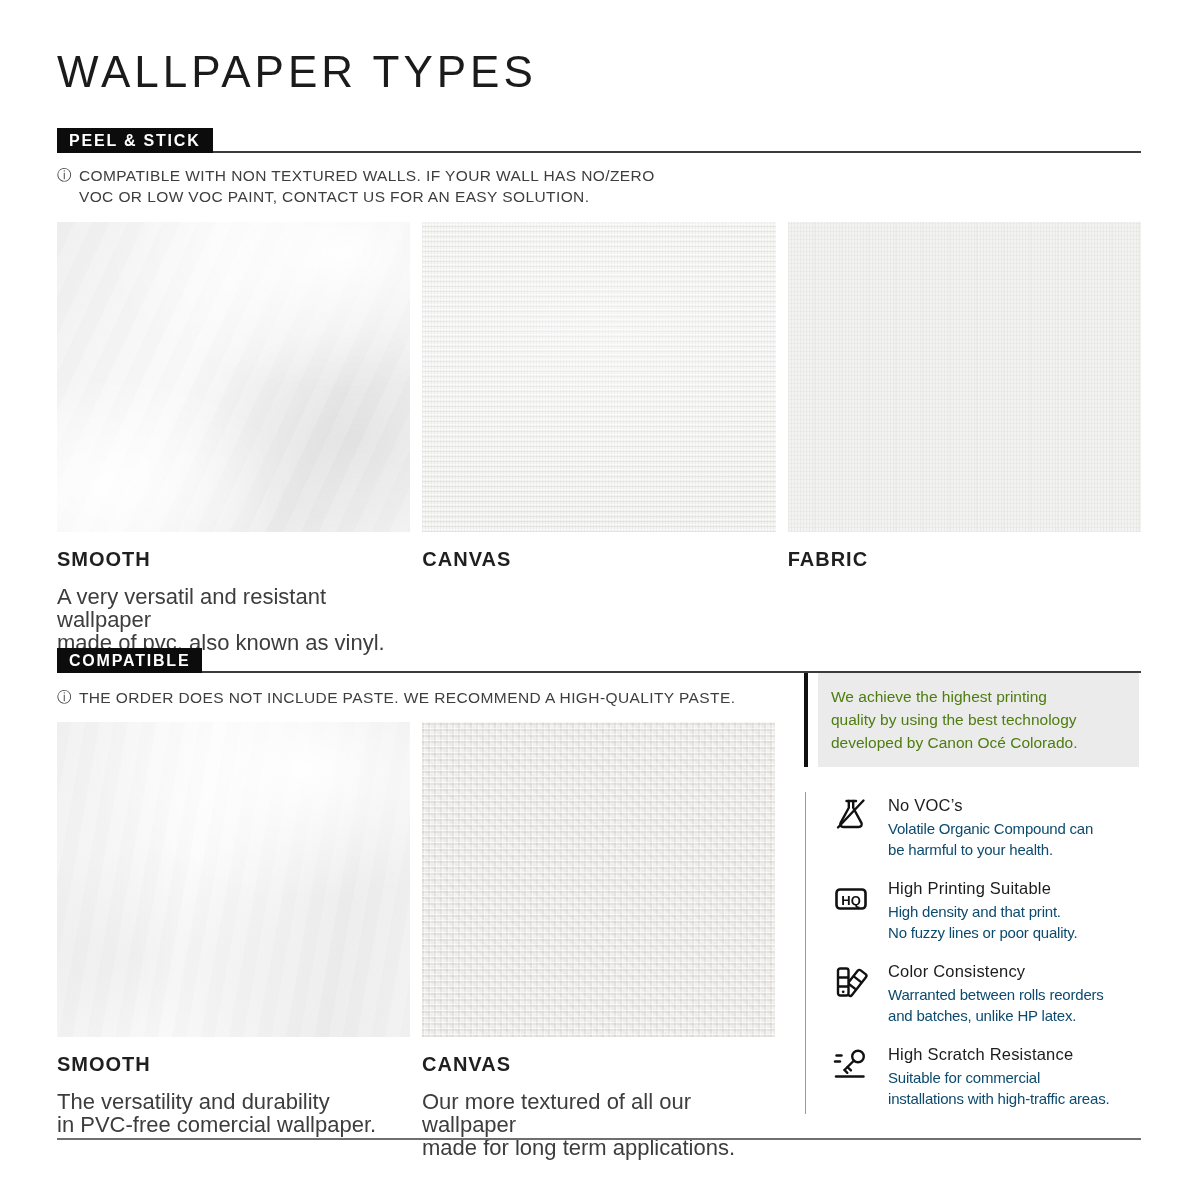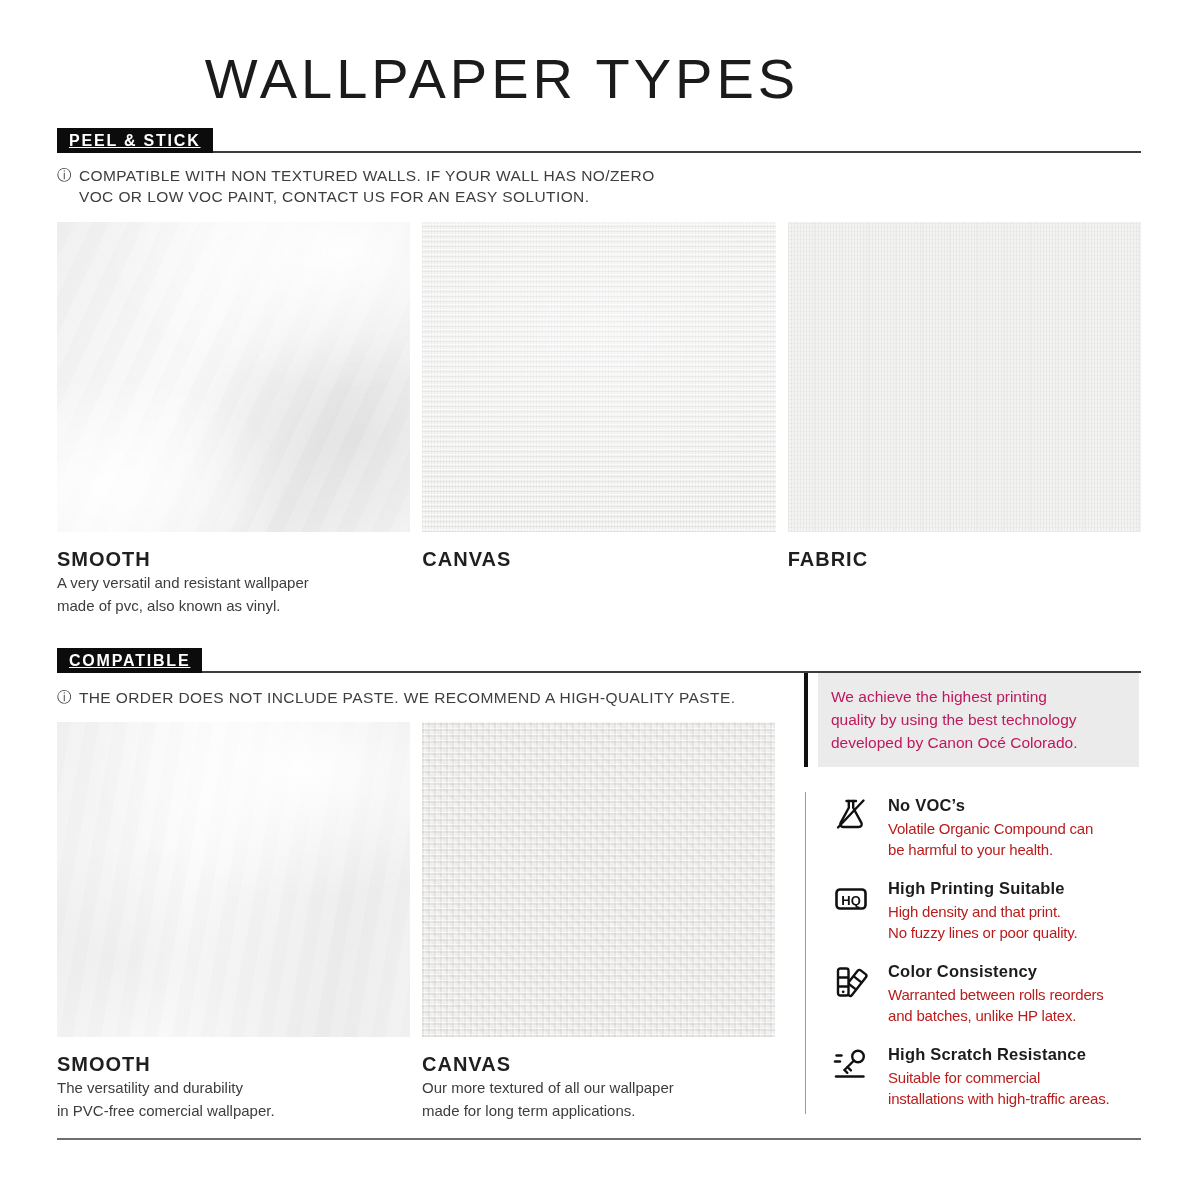--- a/index.html
+++ b/index.html
@@ -5,53 +5,53 @@
   html,body{margin:0;padding:0;background:#ffffff;}
   #canvas-root{
     position:relative;width:1200px;height:1200px;background:#ffffff;
     font-family:"Liberation Sans",sans-serif;color:#222;overflow:hidden;
   }
   svg{overflow:visible;display:block;}
   .pre{white-space:pre-line;}
 
   
   .page-title{
-    position:absolute;top:48px;left:57px;width:890px;text-align:center;
-    font-size:56px;font-weight:500;letter-spacing:4px;color:#1b1b1b;line-height:1.1;
+    position:absolute;top:48px;left:57px;width:890px;
+    font-size:44px;font-weight:500;letter-spacing:4px;color:#1b1b1b;line-height:1.1;
   }
 
   
   .section-rule{position:absolute;left:57px;width:1084px;border-top:2px solid #3c3c3c;}
   .rule-1{top:151px;}
   .rule-2{top:671px;}
   .section-badge{
     position:absolute;left:57px;background:#0c0c0c;color:#ffffff;
     font-size:16px;font-weight:700;letter-spacing:1.8px;
-    height:25px;line-height:26px;padding:0 12px;z-index:2;text-decoration:underline;
+    height:25px;line-height:26px;padding:0 12px;z-index:2;
   }
   .badge-1{top:128px;}
   .badge-2{top:648px;}
 
   
   .note{
     position:absolute;left:57px;display:flex;gap:7px;
     font-size:15.5px;letter-spacing:.4px;color:#3e3e3e;line-height:21px;
   }
   .note-1{top:165px;}
   .note-2{top:687px;}
   .info-glyph{font-family:"DejaVu Sans",sans-serif;font-size:14.5px;line-height:21px;color:#3e3e3e;}
 
   
   .row{position:absolute;display:grid;gap:12px;}
   .row-1{left:57px;top:222px;width:1084px;grid-template-columns:repeat(3,1fr);}
   .row-2{left:57px;top:722px;width:718px;grid-template-columns:repeat(2,1fr);}
   .swatch{height:310px;}
   .row-2 .swatch{height:315px;}
   .swatch-label{margin-top:16px;font-size:20px;font-weight:700;letter-spacing:1px;color:#1f1f1f;}
-  .swatch-desc{margin-top:0;font-size:15px;line-height:23px;color:#3d3d3d;}
+  .swatch-desc{margin-top:14px;font-size:22px;line-height:23px;color:#3d3d3d;}
 
   
   .tex-smooth-a{
     background:
       radial-gradient(120% 80% at 80% 10%, rgba(255,255,255,.95) 0%, rgba(255,255,255,0) 55%),
       radial-gradient(100% 70% at 15% 85%, rgba(255,255,255,.85) 0%, rgba(255,255,255,0) 50%),
       radial-gradient(80% 60% at 85% 70%, rgba(110,110,110,.07) 0%, rgba(0,0,0,0) 60%),
       repeating-linear-gradient(115deg, rgba(0,0,0,.012) 0 16px, rgba(255,255,255,.03) 16px 32px),
       linear-gradient(115deg,#f0f0f0 0%,#fafafa 38%,#ececec 75%,#f4f4f4 100%);
   }
@@ -81,31 +81,31 @@
     background-image:
       repeating-linear-gradient(0deg, rgba(0,0,0,.05) 0 2px, rgba(255,255,255,.55) 2px 3px, rgba(255,255,255,0) 3px 6px),
       repeating-linear-gradient(90deg, rgba(0,0,0,.045) 0 2px, rgba(255,255,255,.4) 2px 3px, rgba(255,255,255,0) 3px 6px),
       repeating-linear-gradient(45deg, rgba(0,0,0,.02) 0 4px, rgba(255,255,255,0) 4px 9px);
   }
 
   
   .quote-bar{position:absolute;left:804px;top:673px;width:4px;height:94px;background:#101010;}
   .quote-box{
     position:absolute;left:818px;top:673px;width:321px;height:94px;box-sizing:border-box;
-    background:#ebebeb;padding:12px 13px;font-size:15.5px;line-height:23px;color:#be185d;
+    background:#ebebeb;padding:12px 13px;font-size:15.5px;line-height:23px;color:#4d7c0f;
   }
   .features{
     position:absolute;left:805px;top:792px;width:350px;height:322px;box-sizing:border-box;
     border-left:1px solid #9b9b9b;padding:4px 0 0 25px;
     display:flex;flex-direction:column;gap:19px;
   }
   .feature{display:flex;gap:17px;}
   .feature-icon{flex:0 0 40px;width:40px;height:40px;}
-  .f-title{font-size:16.5px;font-weight:700;color:#1c1c1c;margin-bottom:3px;letter-spacing:.2px;}
-  .f-desc{font-size:15px;line-height:21px;color:#b91c1c;letter-spacing:-.2px;}
+  .f-title{font-size:16.5px;font-weight:400;color:#1c1c1c;margin-bottom:3px;letter-spacing:.2px;}
+  .f-desc{font-size:15px;line-height:21px;color:#0c4a6e;letter-spacing:-.2px;}
 
   
   .bottom-rule{position:absolute;left:57px;top:1138px;width:1084px;border-top:2px solid #6f6f6f;}
 </style>
 </head>
 <body>
 
 <div id="canvas-root">
 
   <div class="page-title">WALLPAPER TYPES</div>

